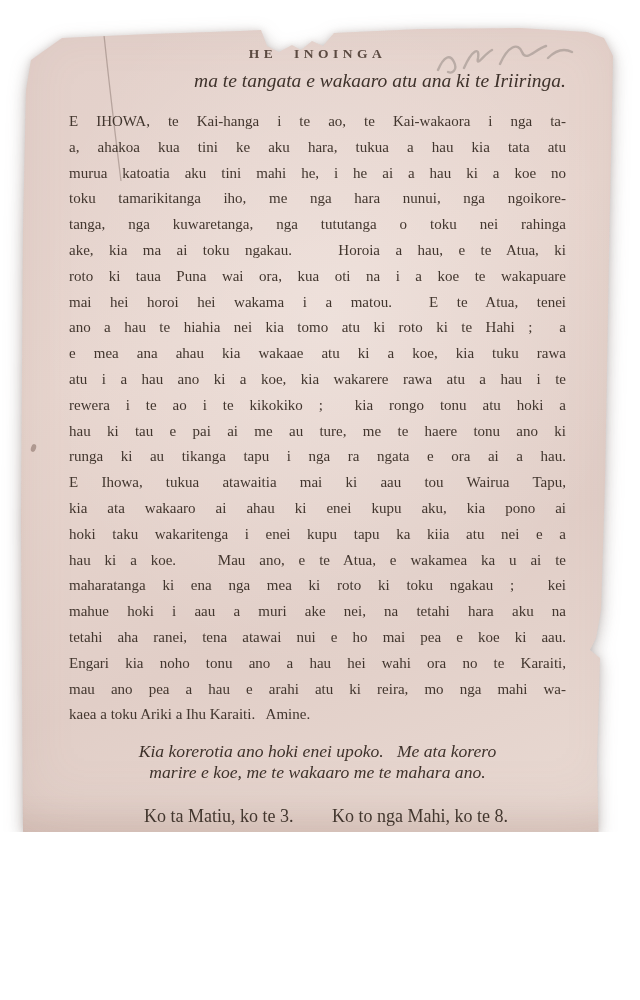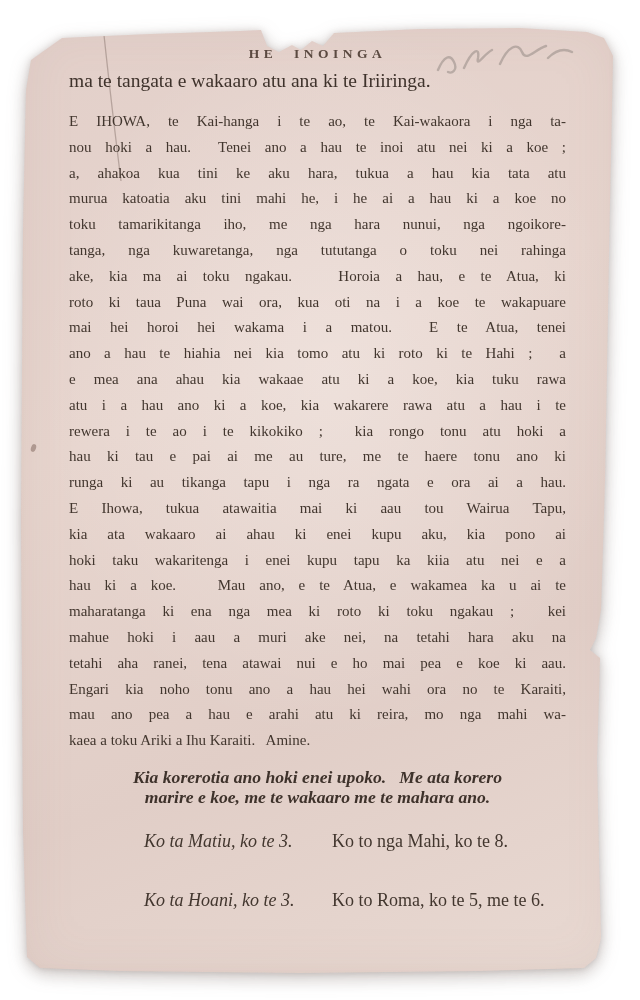--- a/index.html
+++ b/index.html
@@ -1,19 +1,19 @@
 <!DOCTYPE html>
 <html><head>
 <meta charset="utf-8">
 <style>
   html, body { margin: 0; padding: 0; background: #ffffff; }
   .scene {
     position: relative;
     width: 640px;
-    height: 1000px;
+    height: 832px;
     background: #ffffff;
     overflow: hidden;
     font-family: "Liberation Serif", "DejaVu Serif", serif;
   }
   .paper-wrap {
     position: absolute; inset: 0;
     filter: drop-shadow(0 5px 9px rgba(95,75,68,.28)) drop-shadow(0 1px 3px rgba(95,75,68,.22));
   }
   .paper {
     position: absolute; inset: 0;
@@ -35,29 +35,29 @@
   .crease-svg { position: absolute; left: 88px; top: 33px; }
   .pencil-svg { position: absolute; left: 430px; top: 28px; opacity: .55; }
   .speck { position: absolute; left: 31px; top: 444px; width: 5px; height: 8px;
            background: rgba(110,85,75,.45); border-radius: 50%; transform: rotate(18deg); }
   .content { position: absolute; left: 69px; top: 0; width: 497px; color: #42362e; }
   .title {
     margin-top: 46px; text-align: center;
     font-size: 13.5px; font-weight: 700; letter-spacing: 4.5px; word-spacing: 9px;
     color: #5b4a41;
   }
-  .subtitle { margin-top: 8px; text-align: left; font-size: 19.5px; color: #3e322b; }
+  .subtitle { margin-top: 8px; text-align: right; font-style: italic; font-size: 19.5px; color: #3e322b; }
   .body-lines { margin-top: 17px; font-size: 15px; }
   .line { line-height: 25.8px; white-space: pre-wrap; text-align: justify; text-align-last: justify; }
   .body-lines .line:last-child { text-align-last: left; }
   .note { margin-top: 13px; font-style: italic; font-size: 17.6px; color: #3e322b; text-align: center; }
-  .note-line { line-height: 20.5px; white-space: pre-wrap; font-weight: bold; }
+  .note-line { line-height: 20.5px; white-space: pre-wrap; }
   .readings { margin-top: 5px; font-size: 18px; }
   .reading-row { line-height: 19.5px; padding-left: 12px; white-space: pre-wrap; }
-  .reading-left { display: inline-block; width: 188px; font-style: italic; }
+  .reading-left { display: inline-block; width: 188px; }
 </style>
 </head>
 <body>
 
 <div class="scene">
   <div class="paper-wrap">
     <div class="paper">
 
       <svg class="crease-svg" width="60" height="150" viewBox="0 0 60 150">
         <path d="M16 2 C20 40, 26 92, 33 148" stroke="rgba(120,100,92,.42)" stroke-width="1.3" fill="none"></path>
@@ -74,21 +74,20 @@
 
       <div class="content">
         <div class="title">HE INOINGA</div>
         <div class="subtitle">ma te tangata e wakaaro atu ana ki te Iriiringa.</div>
 
         <div class="body-lines">
 
             <div class="line">E IHOWA, te Kai-hanga i te ao, te Kai-wakaora i nga ta-</div>
 
 
-            <div class="line">nou hoki a hau.  Tenei ano a hau te inoi atu nei ki a koe ;</div>
 
             <div class="line">a, ahakoa kua tini ke aku hara, tukua a hau kia tata atu</div>
 
 
             <div class="line">murua katoatia aku tini mahi he, i he ai a hau ki a koe no</div>
 
             <div class="line">toku tamarikitanga iho, me nga hara nunui, nga ngoikore-</div>
 
             <div class="line">tanga, nga kuwaretanga, nga tututanga o toku nei rahinga</div>
 

